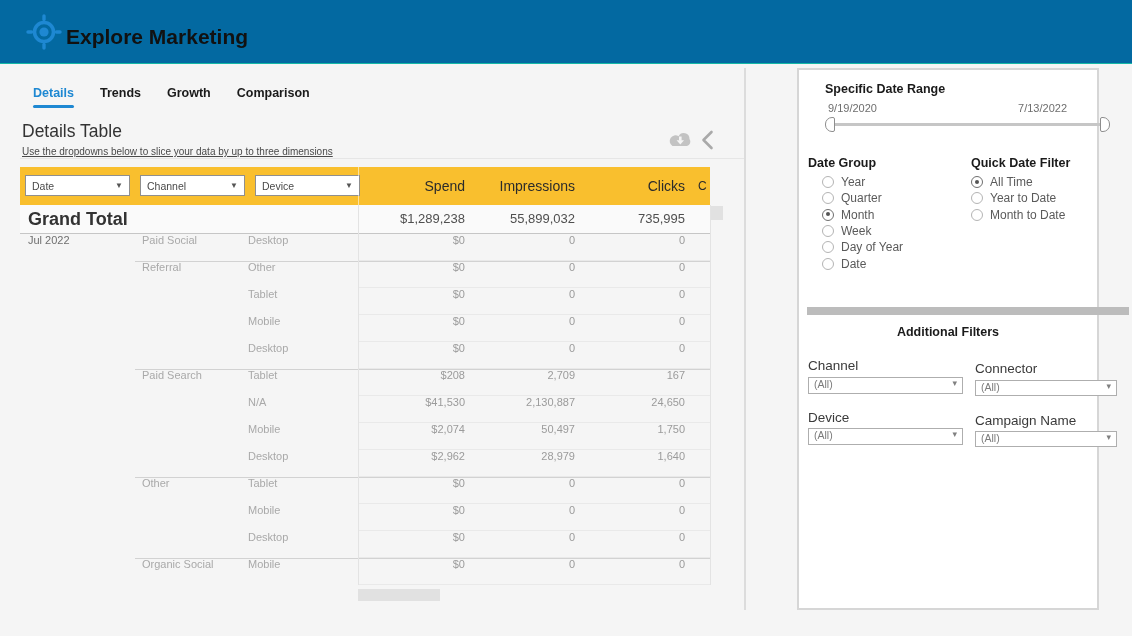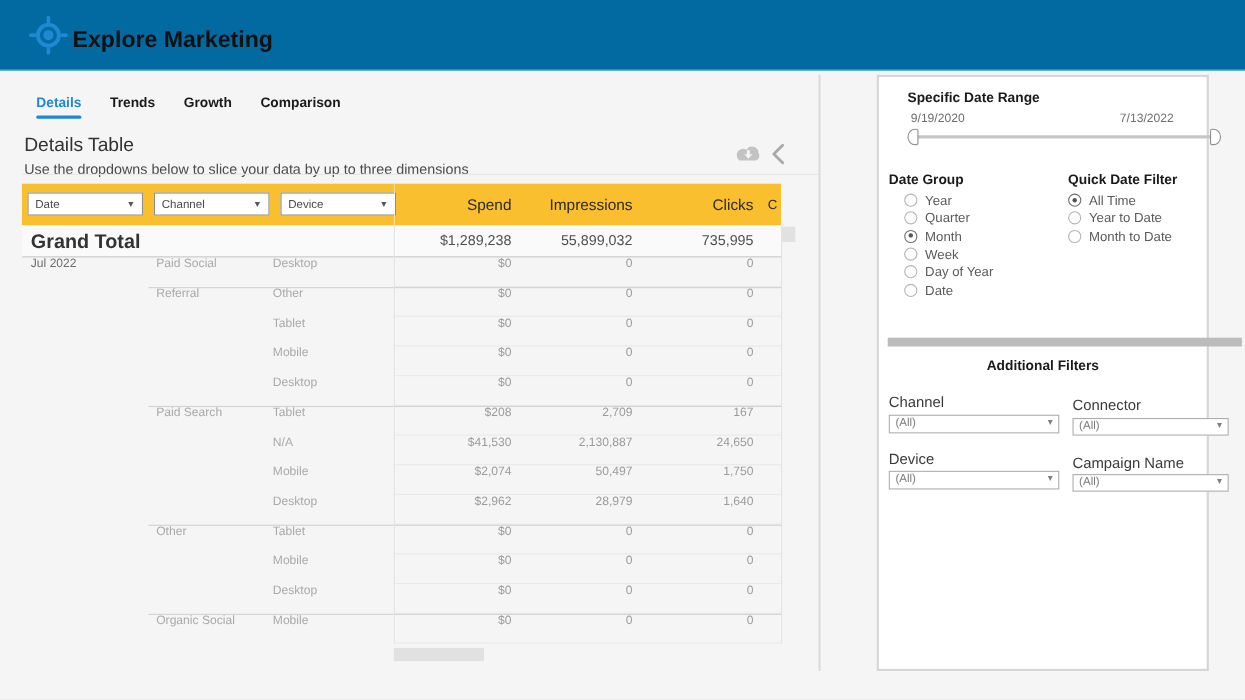--- a/index.html
+++ b/index.html
@@ -9,21 +9,21 @@
   .topbar{position:absolute;left:0;top:0;width:1132px;height:63px;background:#0369a1;border-bottom:1px solid #14b8a6;}
   .logo{position:absolute;left:26px;top:14px;width:36px;height:36px;}
   .app-title{position:absolute;left:66px;top:25px;font-size:21px;font-weight:bold;color:#111;}
   
   .tabs{position:absolute;left:33px;top:86px;display:flex;gap:26px;}
   .tab{position:relative;font-size:12.5px;font-weight:bold;color:#1a1a1a;cursor:pointer;white-space:nowrap;}
   .tab.active{color:#1E88D2;}
   .tab.active::after{content:"";position:absolute;left:0;right:0;bottom:-8px;height:3px;border-radius:2px;background:#1E88D2;}
   
   .sheet-title{position:absolute;left:22px;top:121px;font-size:17.5px;color:#333;}
-  .sheet-subtitle{position:absolute;left:22px;top:146px;font-size:13px;color:#4a4a4a;}
+  .sheet-subtitle{position:absolute;left:22px;top:146px;font-size:10px;color:#4a4a4a;text-decoration:underline;}
   .toolbar-cloud{position:absolute;left:666px;top:130px;cursor:pointer;}
   .toolbar-chevron{position:absolute;left:700px;top:129px;cursor:pointer;}
   .titlezone-line{position:absolute;left:20px;top:158px;width:725px;height:1px;background:#E6E6E6;}
   
   .band{position:absolute;left:20px;top:167px;width:690px;height:38px;background:#F9BF2E;}
   .band-sep{position:absolute;left:338px;top:0;width:1px;height:38px;background:rgba(255,255,255,0.55);}
   .dim-select{position:absolute;top:8px;width:105px;height:21px;background:#fff;border:1px solid #8f8f8f;
               box-sizing:border-box;display:flex;align-items:center;justify-content:space-between;
               padding:0 6px;font-size:10.5px;color:#4a4a4a;cursor:pointer;}
   .dim-select .arrow{font-size:8px;color:#555;}

